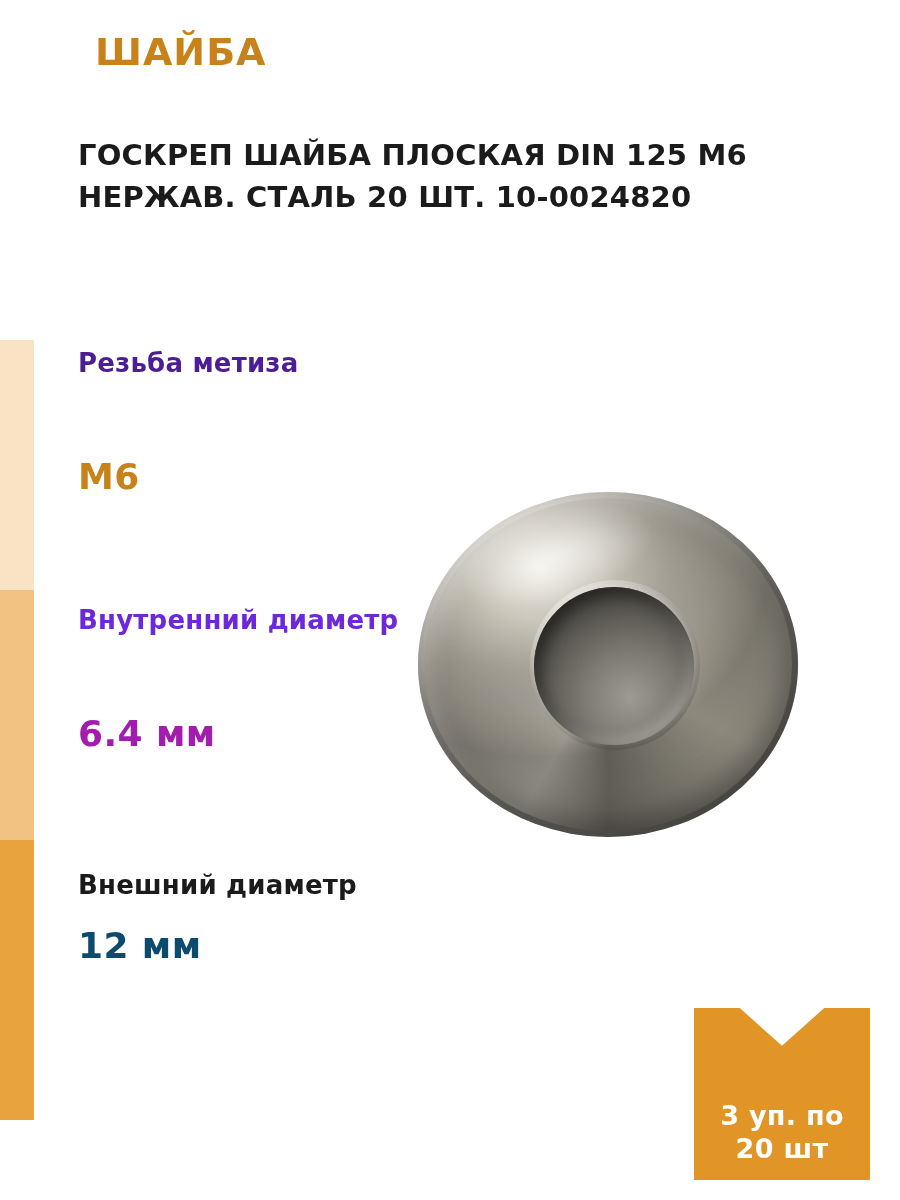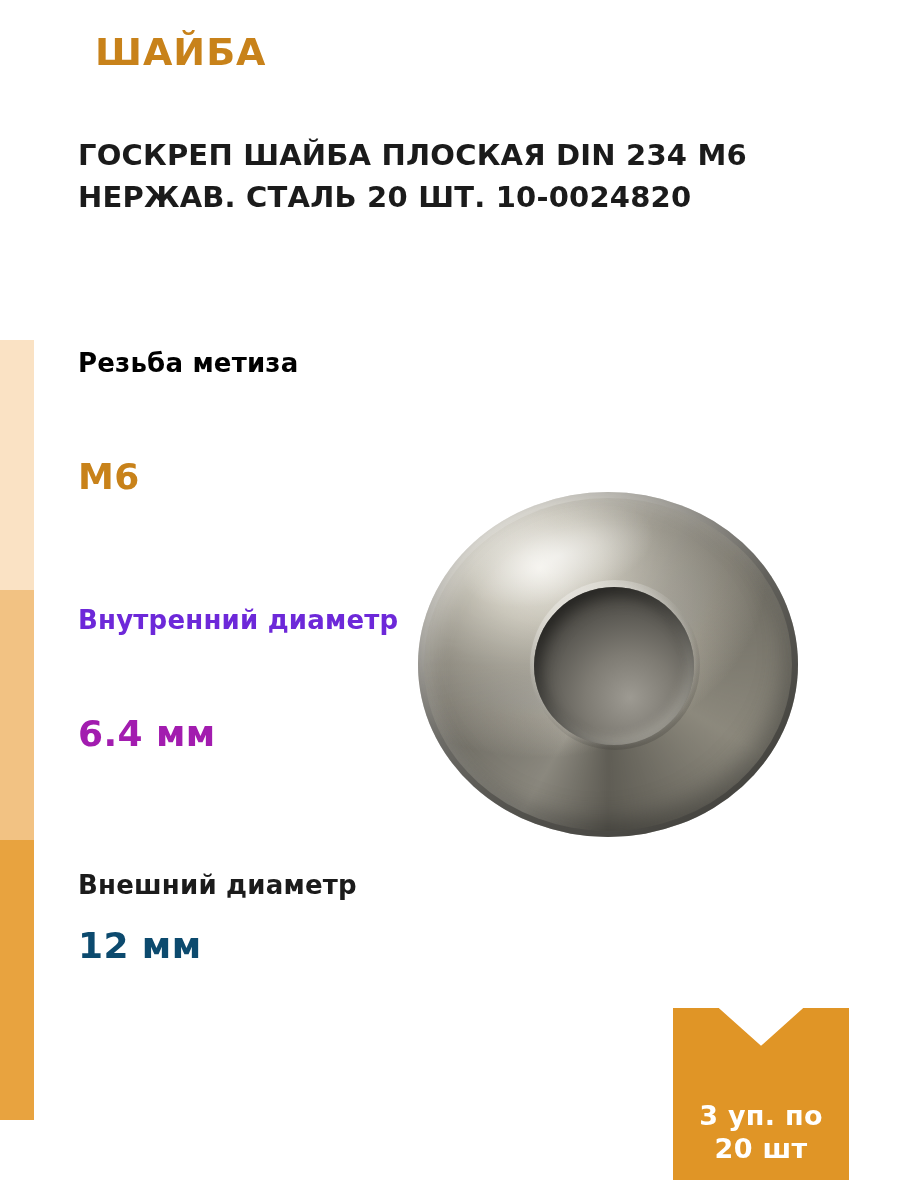--- a/index.html
+++ b/index.html
@@ -158,21 +158,20 @@
     transform: rotate(-16deg);
   }
 
   
   .badge {
     position: absolute;
     right: 30px;
     bottom: 20px;
     width: 176px;
     height: 172px;
-    padding-left: 21px;
   }
   .badge-body {
     position: absolute;
     left: 0;
     top: 0;
     width: 176px;
     height: 172px;
     clip-path: polygon(0% 0%, 26% 0%, 50% 22%, 74% 0%, 100% 0%, 100% 100%, 0% 100%);
   }
   .badge-text {
@@ -194,24 +193,24 @@
 <div class="stripes">
   <div class="stripe stripe-1" style="background: rgb(250, 226, 196);"></div>
   <div class="stripe stripe-2" style="background: rgb(242, 194, 131);"></div>
   <div class="stripe stripe-3" style="background: rgb(232, 163, 63);"></div>
 </div>
 
 <div class="content">
 
   <div class="page-title" style="color: rgb(200, 130, 26);">ШАЙБА</div>
 
-  <div class="product-name" style="color: rgb(27, 27, 27);">ГОСКРЕП ШАЙБА ПЛОСКАЯ DIN 234 М6 НЕРЖАВ. СТАЛЬ 20 ШТ. 10-0024820</div>
+  <div class="product-name" style="color: rgb(27, 27, 27);">ГОСКРЕП ШАЙБА ПЛОСКАЯ DIN 125 М6 НЕРЖАВ. СТАЛЬ 20 ШТ. 10-0024820</div>
 
   <div class="spec spec-1">
-    <div class="spec-label" style="color: #000000;">Резьба метиза</div>
+    <div class="spec-label" style="color: #4c1d95;">Резьба метиза</div>
     <div class="spec-value" style="color: rgb(200, 130, 26);">М6</div>
   </div>
 
   <div class="spec spec-2">
     <div class="spec-label" style="color: #6d28d9;">Внутренний диаметр</div>
     <div class="spec-value" style="color: #a21caf;">6.4 мм</div>
   </div>
 
   <div class="spec spec-3">
     <div class="spec-label" style="color: rgb(27, 27, 27);">Внешний диаметр</div>

